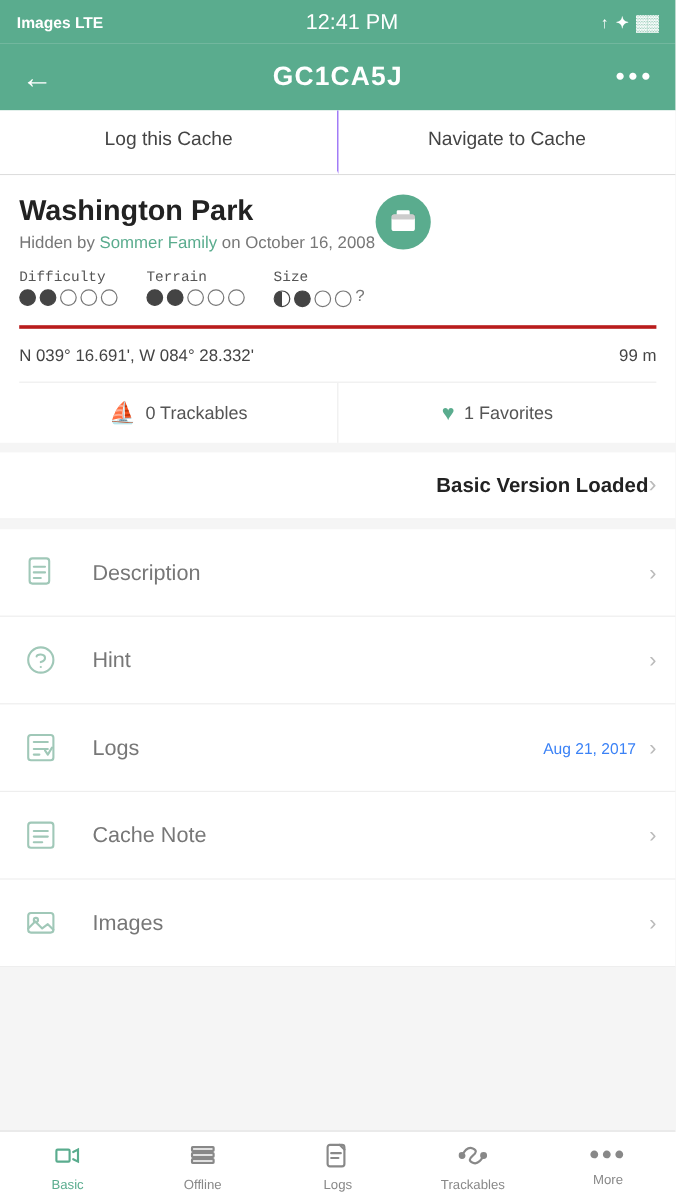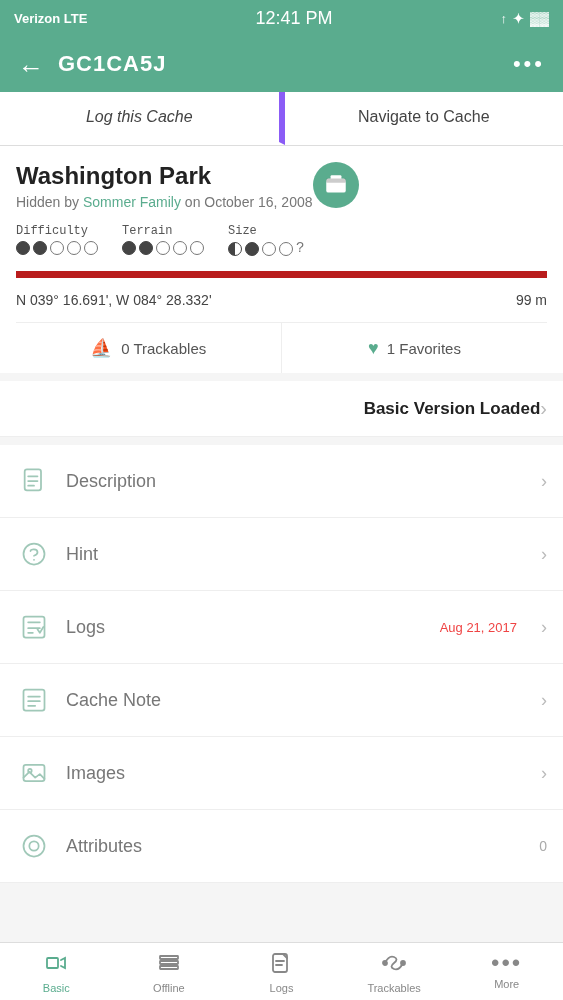--- a/index.html
+++ b/index.html
@@ -35,20 +35,21 @@
       justify-content: space-between;
       padding: 10px 18px;
       height: 56px;
     }
     .header-title {
       color: white;
       font-size: 22px;
       font-weight: 600;
       letter-spacing: 1px;
       flex: 1;
+      text-align: center;
     }
     .header-back {
       color: white;
       font-size: 26px;
       cursor: pointer;
       width: 40px;
     }
     .header-more {
       color: white;
       font-size: 22px;
@@ -68,22 +69,21 @@
       flex: 1;
       text-align: center;
       padding: 16px 10px;
       font-size: 16px;
       font-weight: 500;
       color: #444;
       cursor: pointer;
       border-bottom: 3px solid transparent;
     }
     .tab-item:first-child {
-      border-right: 6px solid #8b5cf6;
-      font-style: italic;
+      border-right: 1px solid #8b5cf6;
     }
 
     
     .cache-card {
       background: white;
       padding: 16px 16px 0 16px;
       margin-bottom: 8px;
     }
     .cache-header-row {
       display: flex;
@@ -156,21 +156,21 @@
       width: 16px;
       height: 16px;
       line-height: 14px;
     }
 
     .coords-row {
       display: flex;
       justify-content: space-between;
       align-items: center;
       padding: 14px 0;
-      border-top: 7px solid #b91c1c;
+      border-top: 3px solid #b91c1c;
       margin-top: 14px;
     }
     .coords-text {
       font-size: 14px;
       color: #444;
     }
     .distance-text {
       font-size: 14px;
       color: #444;
     }
@@ -227,20 +227,21 @@
     
     .menu-list {
       background: white;
     }
     .menu-item {
       display: flex;
       align-items: center;
       padding: 18px 16px;
       border-bottom: 1px solid #eee;
       cursor: pointer;
+      gap: 11px;
     }
     .menu-item-icon {
       width: 36px;
       height: 36px;
       display: flex;
       align-items: center;
       justify-content: center;
       margin-right: 14px;
       color: #a0c8b8;
       flex-shrink: 0;
@@ -252,22 +253,22 @@
       fill: none;
       stroke-width: 1.5;
     }
     .menu-item-label {
       font-size: 18px;
       color: #777;
       flex: 1;
     }
     .menu-item-meta {
       font-size: 13px;
-      color: #ef4444;
-      margin-right: 24px;
+      color: #3b82f6;
+      margin-right: 0;
     }
     .menu-item-chevron {
       color: #bbb;
       font-size: 18px;
     }
     .menu-item-count {
       font-size: 14px;
       color: #aaa;
     }
 
@@ -300,21 +301,21 @@
     }
     .nav-label { font-size: 11px; }
 
     .spacer { height: 80px; }
   </style>
 </head>
 <body>
 
 <div class="status-bar">
   <div class="status-left">
-    <span>Verizon  LTE</span>
+    <span>Images  LTE</span>
   </div>
   <div class="status-center">12:41 PM</div>
   <div class="status-right">
     <span>↑</span>
     <span>✦</span>
     <span>▓▓</span>
   </div>
 </div>
 
 <div class="header">
@@ -463,30 +464,20 @@
       <svg viewBox="0 0 24 24" stroke-linecap="round" stroke-linejoin="round">
         <rect x="3" y="5" width="18" height="14" rx="2"></rect>
         <circle cx="8.5" cy="10" r="1.5"></circle>
         <path d="M3 16 L8 11 L13 16 L17 13 L21 17"></path>
       </svg>
     </div>
     <span class="menu-item-label">Images</span>
     <span class="menu-item-chevron">›</span>
   </div>
 
-  <div class="menu-item">
-    <div class="menu-item-icon">
-      <svg viewBox="0 0 24 24" stroke-linecap="round" stroke-linejoin="round">
-        <circle cx="12" cy="12" r="9"></circle>
-        <circle cx="12" cy="12" r="4"></circle>
-      </svg>
-    </div>
-    <span class="menu-item-label">Attributes</span>
-    <span class="menu-item-count">0</span>
-  </div>
 
 </div>
 
 <div class="spacer"></div>
 
 <div class="bottom-nav">
 
   <div class="nav-item active">
     <span class="nav-icon">
       <svg width="24" height="24" viewBox="0 0 24 24" fill="none" stroke="#5aac8e" stroke-width="1.8" stroke-linecap="round">

